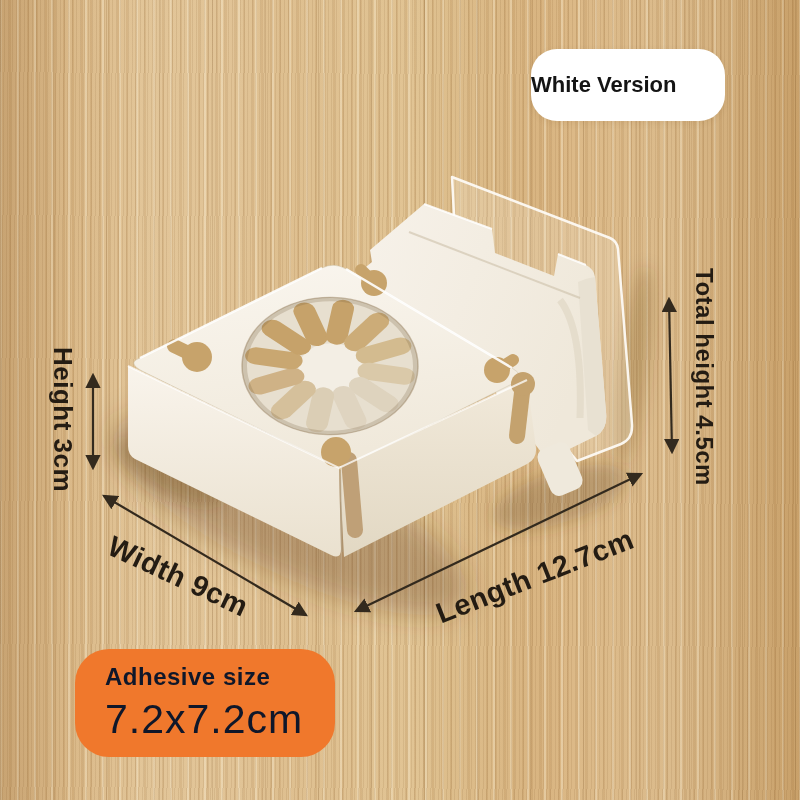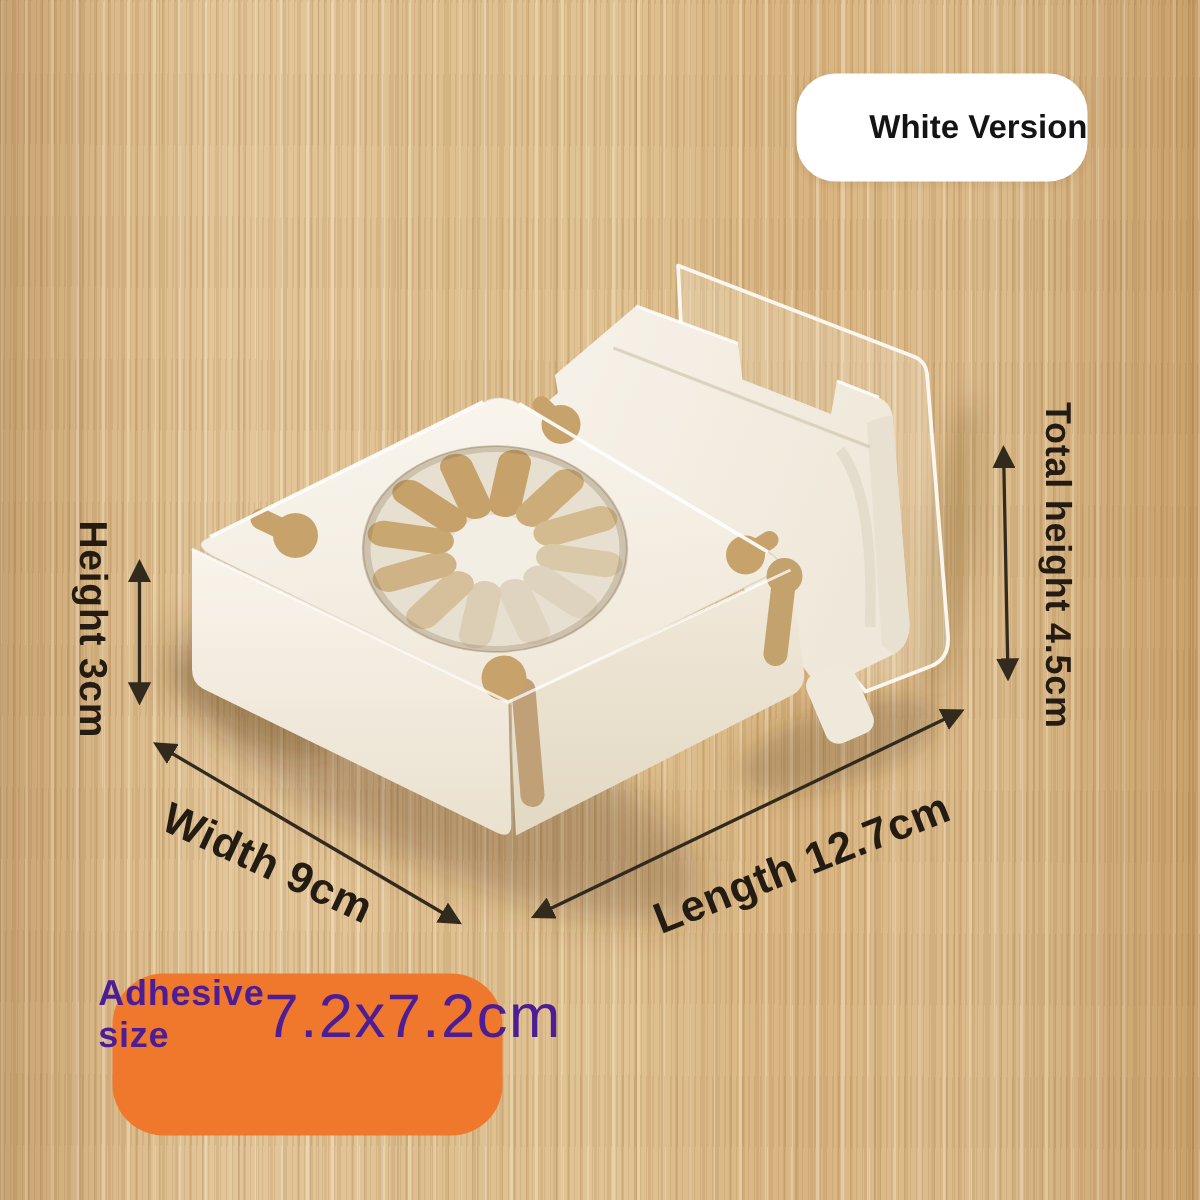--- a/index.html
+++ b/index.html
@@ -24,27 +24,27 @@
   .dim{
     position:absolute;color:#241c13;font-weight:700;text-align:center;
     white-space:nowrap;letter-spacing:0.5px;
   }
   .label-height{left:-13px;top:404px;width:150px;font-size:26px;transform:rotate(90deg);}
   .label-total-height{left:596px;top:362px;width:216px;font-size:24px;transform:rotate(90deg);}
   .label-width{left:93px;top:560px;width:170px;font-size:29px;transform:rotate(25deg);}
   .label-length{left:400px;top:560px;width:270px;font-size:29px;transform:rotate(-21.5deg);}
   .version-badge{
     position:absolute;left:531px;top:49px;width:194px;height:72px;border-radius:26px;
-    background:#ffffff;display:flex;align-items:center;justify-content:flex-end;
+    background:#ffffff;display:flex;align-items:center;justify-content:flex-start;
     font-size:22px;font-weight:700;color:#141414;box-shadow:0 2px 6px rgba(120,80,30,0.10);
   }
   .adhesive-badge{
     position:absolute;left:75px;top:649px;width:260px;height:108px;border-radius:34px;
-    background:#f0782c;color:#4c1d95;box-sizing:border-box;
-    display:flex;justify-content:center;padding-left:30px;
+    background:#f0782c;color:#0f172a;box-sizing:border-box;
+    display:flex;flex-direction:column;justify-content:center;padding-left:30px;
   }
   .adhesive-title{font-size:24px;font-weight:700;letter-spacing:0.5px;}
   .adhesive-value{font-size:41px;font-weight:400;letter-spacing:1px;margin-top:5px;}
 </style>
 </head>
 <body>
 
 <div class="stage">
 
   <svg class="art" width="800" height="800" viewBox="0 0 800 800">

